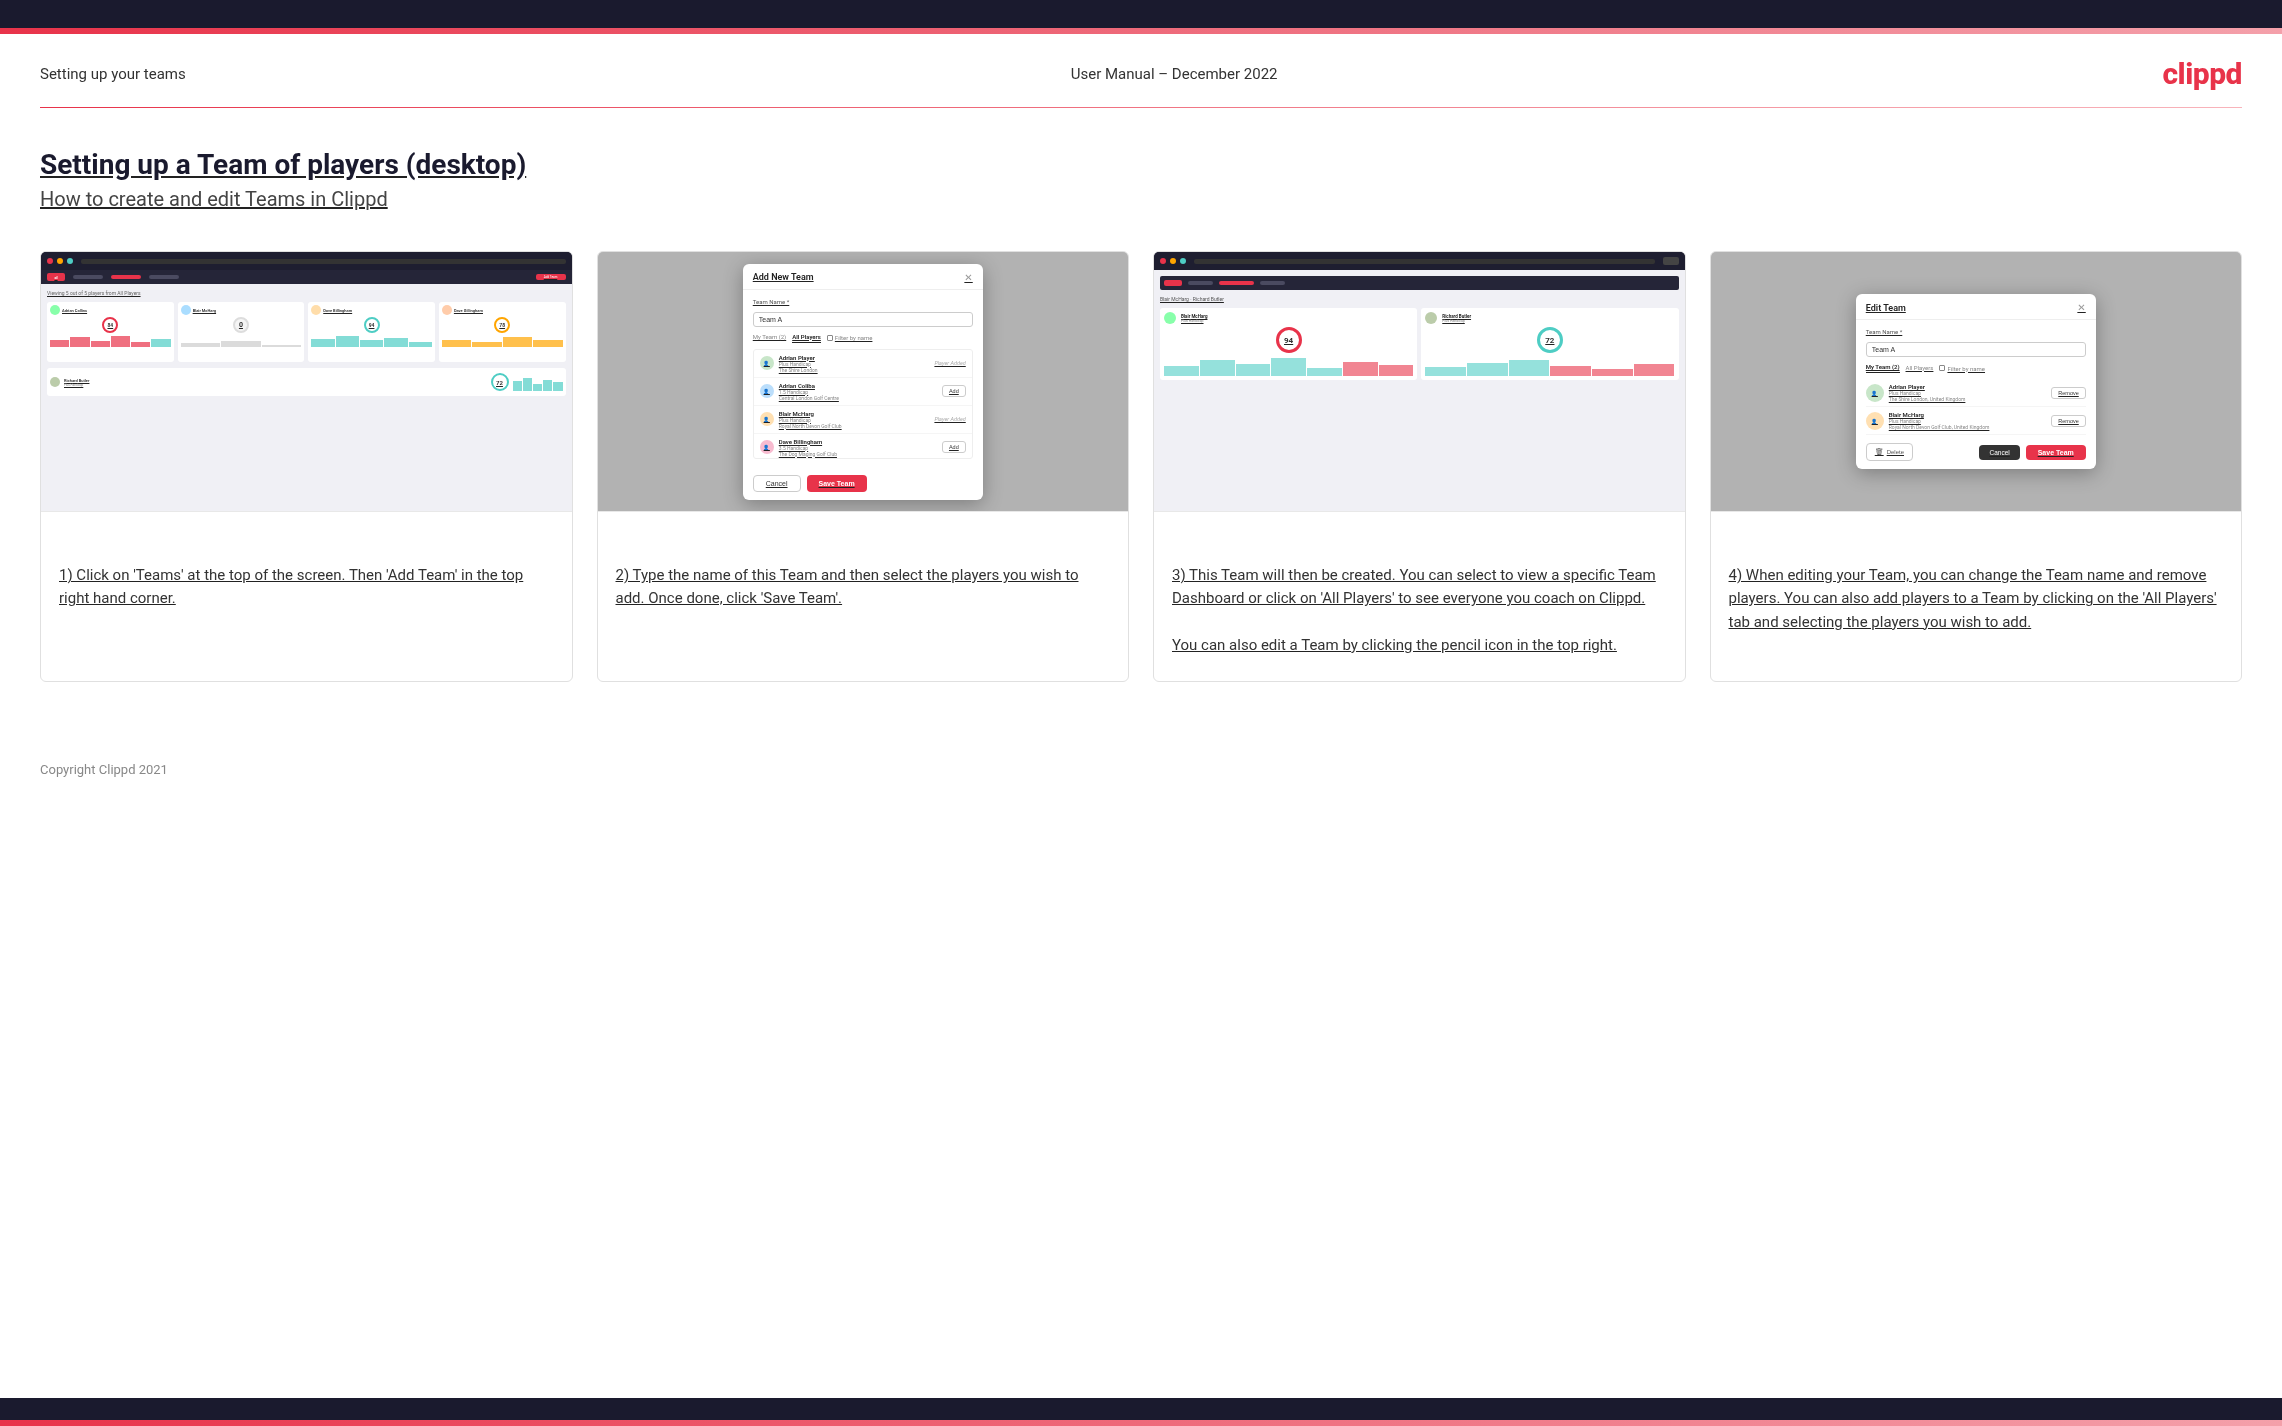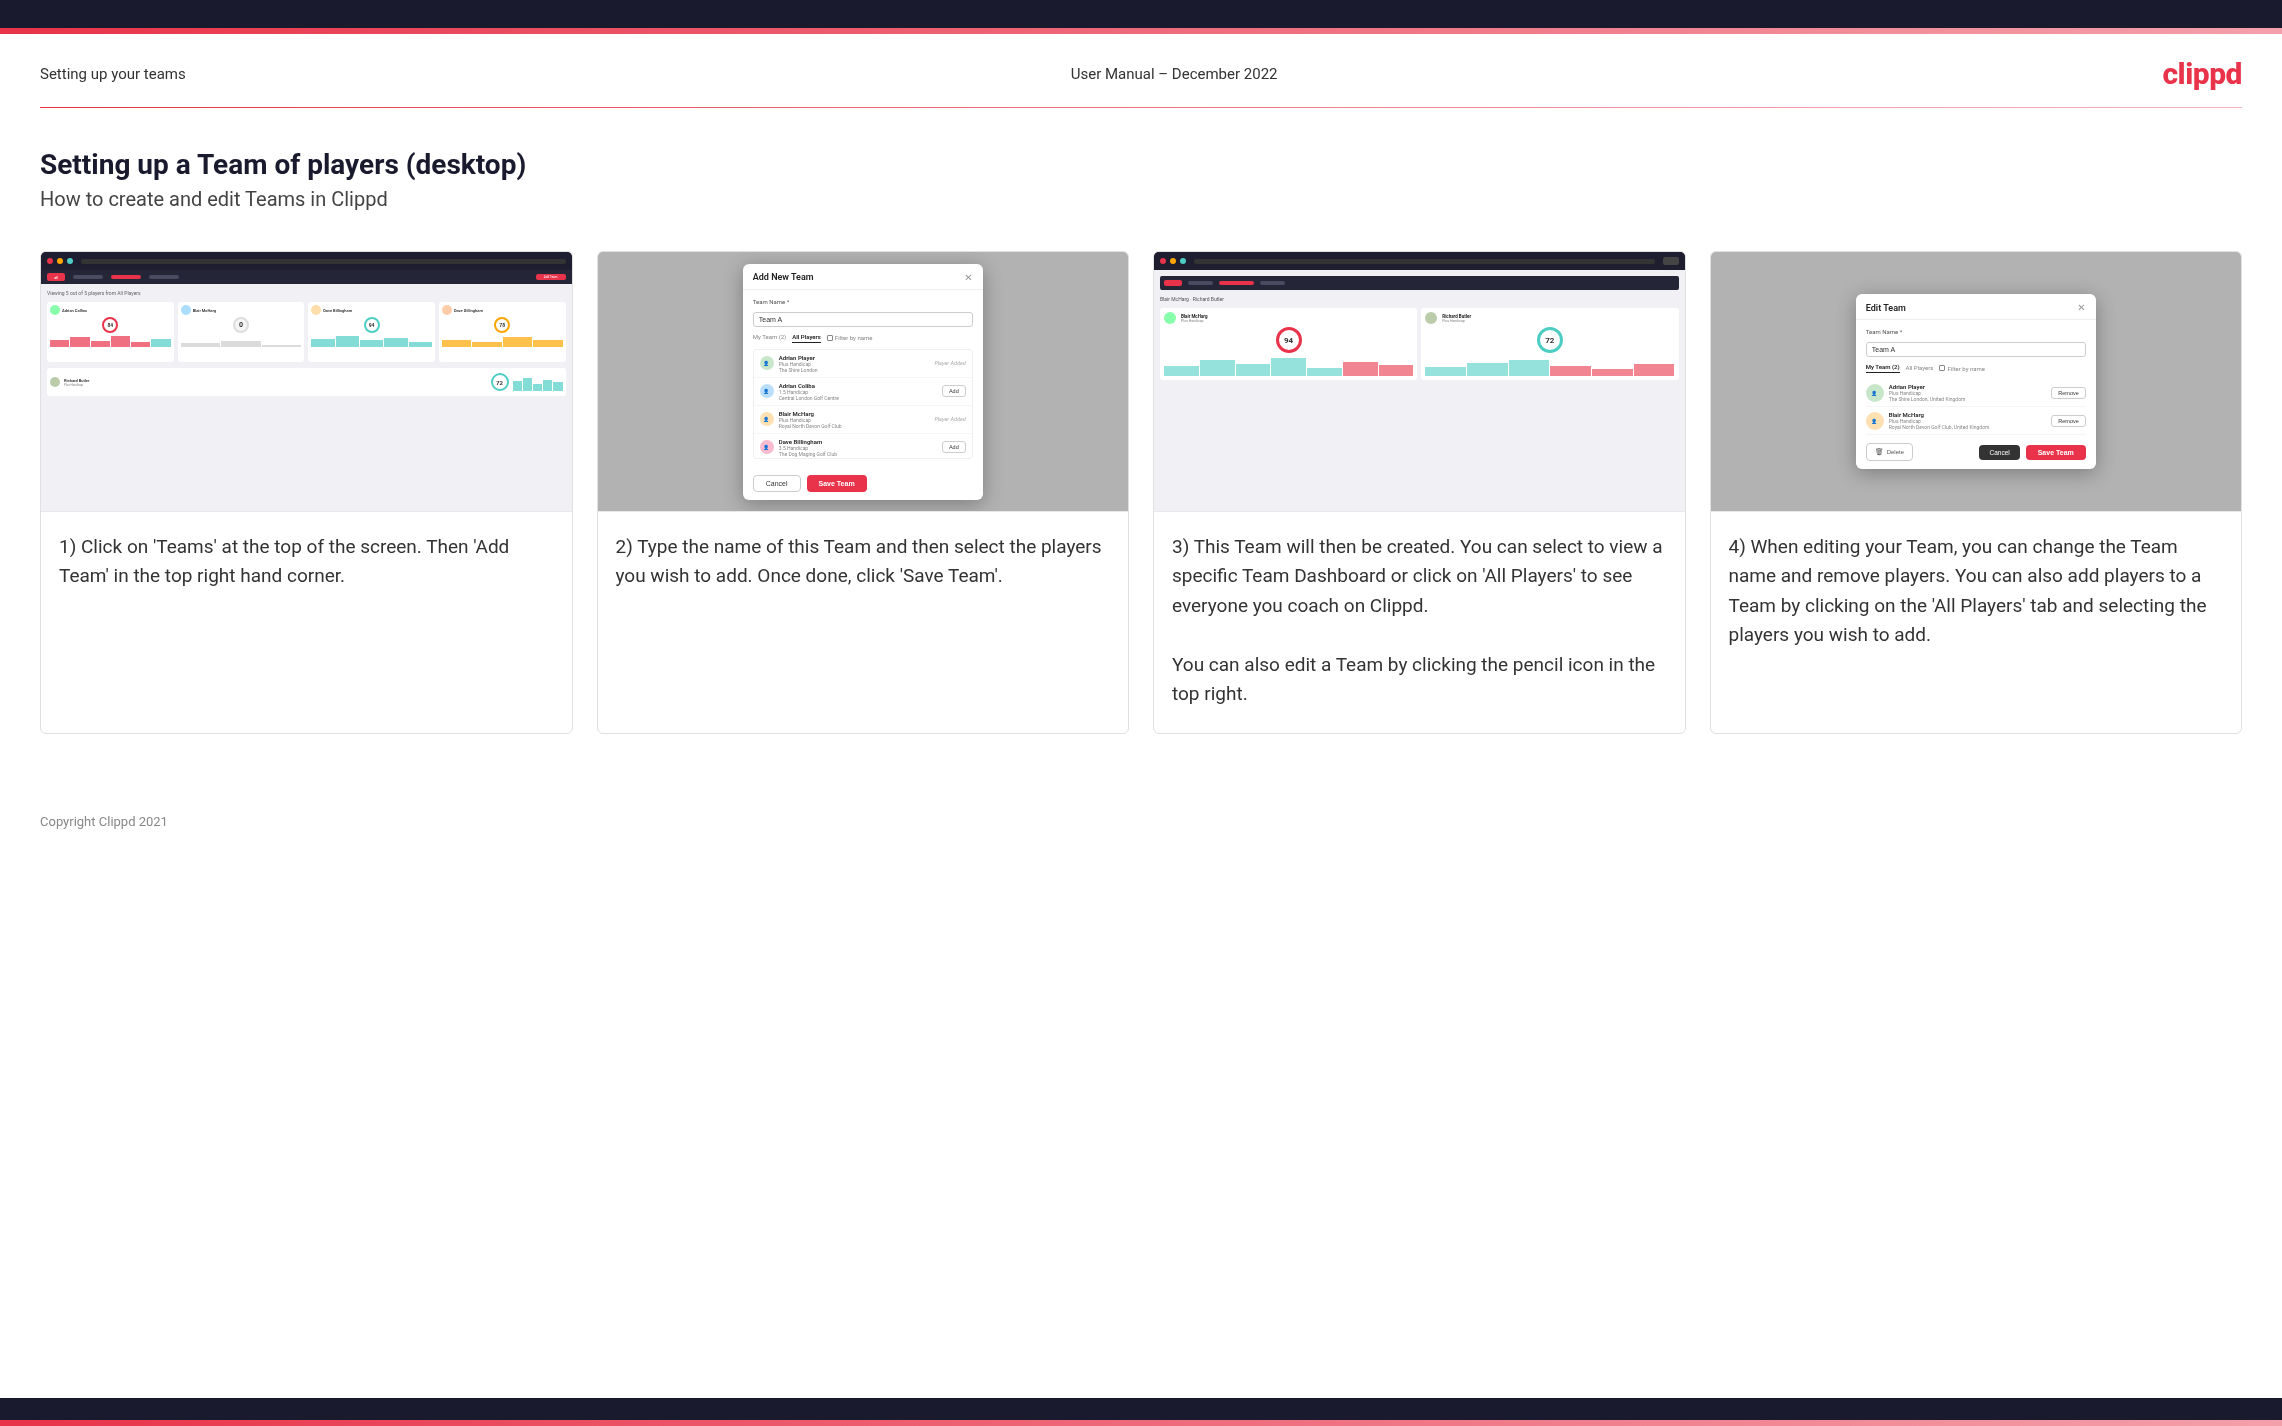--- a/index.html
+++ b/index.html
@@ -41,20 +41,21 @@
     
     .divider {
       height: 1px;
       background: linear-gradient(to right, #e8334a, #f8b4bb);
       margin: 0 40px;
     }
 
     
     .main {
       padding: 40px 40px 30px 40px;
+      text-decoration: underline;
     }
 
     .page-title {
       font-size: 28px;
       font-weight: 700;
       color: #1a1a2e;
       margin-bottom: 6px;
     }
     .page-subtitle {
       font-size: 20px;
@@ -82,24 +83,25 @@
     .card-screenshot {
       background: #f5f5f5;
       height: 260px;
       position: relative;
       overflow: hidden;
       border-bottom: 1px solid #e8e8e8;
     }
 
     .card-text {
       padding: 20px 18px 24px 18px;
-      font-size: 19px;
+      font-size: 15px;
       line-height: 1.55;
       color: #333;
       flex: 1;
+      margin-top: 32px;
     }
 
     
     .footer {
       padding: 10px 40px 30px 40px;
       font-size: 13px;
       color: #888;
     }
 
     

